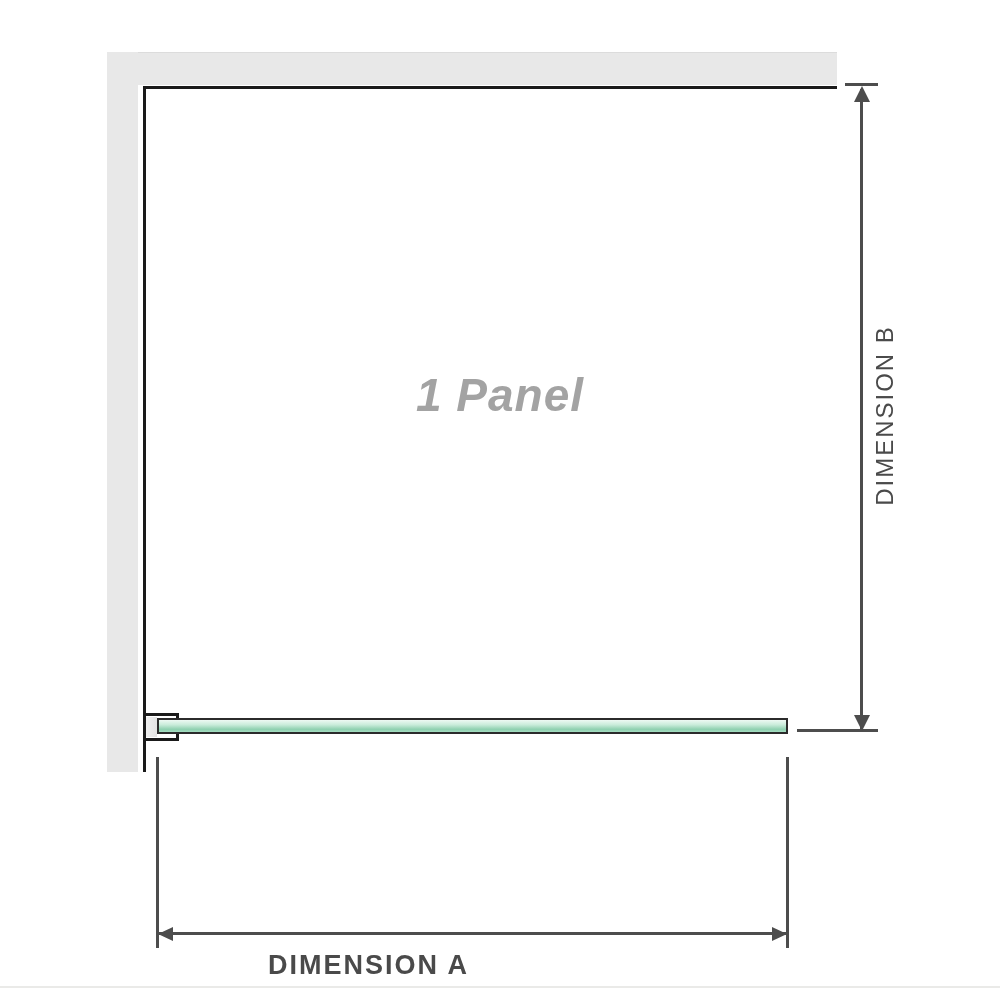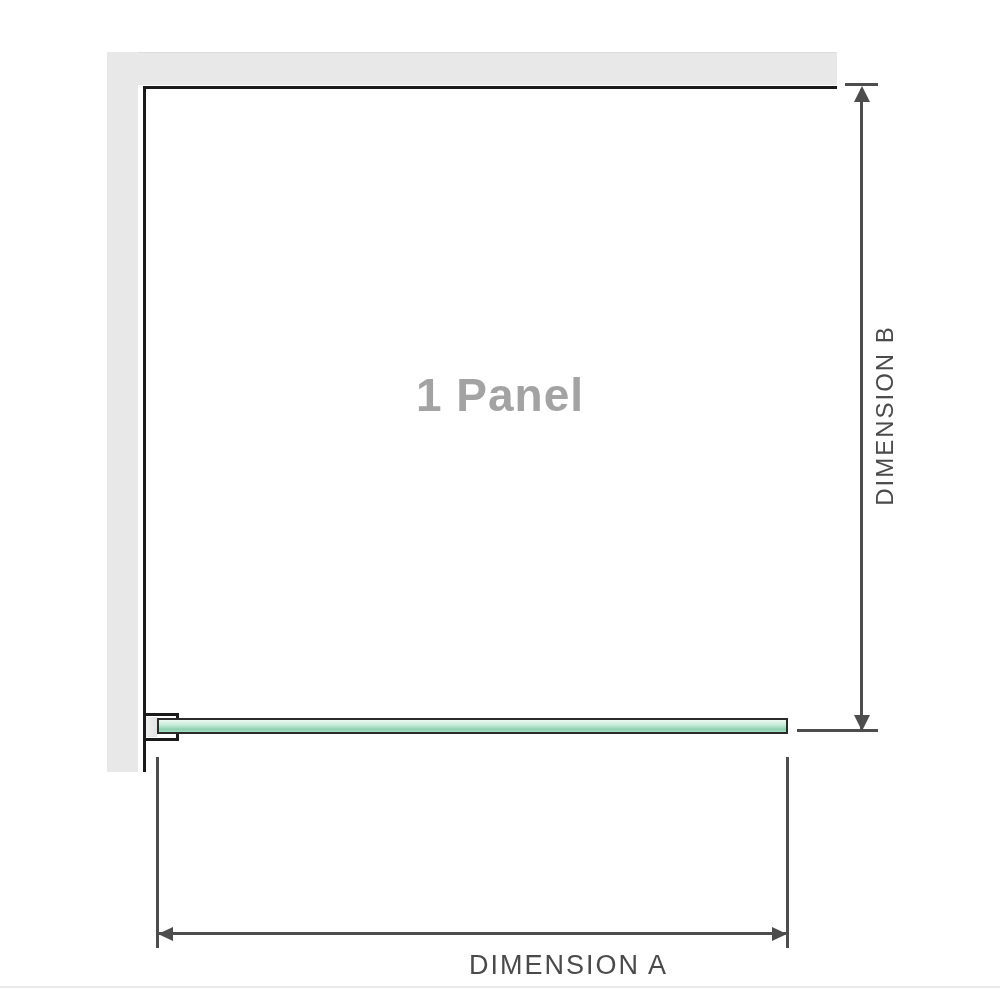--- a/index.html
+++ b/index.html
@@ -31,21 +31,21 @@
 
   
   .panel-outline{
     left:143px;top:86px;width:694px;height:686px;
     border-left:3px solid var(--panel-outline);
     border-top:3px solid var(--panel-outline);
   }
   .panel-label{
     left:143px;top:370px;width:714px;height:50px;
     text-align:center;font-size:46px;line-height:50px;
-    font-weight:bold;letter-spacing:1px;
+    font-style:italic;font-weight:bold;letter-spacing:1px;
     color:var(--panel-text);
   }
 
   
   .bracket{left:143px;top:713px;width:36px;height:28px;background:var(--clamp-fill);border:3px solid var(--panel-outline);}
   .bracket-block{left:146px;top:717px;width:11px;height:20px;background:linear-gradient(to right,#efefef,var(--clamp-block));}
 
   
   .glass{
     left:157px;top:718px;width:631px;height:16px;
@@ -66,22 +66,22 @@
     letter-spacing:2px;color:var(--label-text);font-weight:300;
   }
 
   .dim-a-tick-left{left:156px;top:757px;width:3px;height:191px;background:var(--dimension);}
   .dim-a-tick-right{left:786px;top:757px;width:3px;height:191px;background:var(--dimension);}
   .dim-line-h{left:158px;top:932px;width:629px;height:3px;background:var(--dimension);}
   .arrow-left{left:158px;top:927px;width:0;height:0;border-top:7px solid transparent;border-bottom:7px solid transparent;border-right:15px solid var(--dimension);}
   .arrow-right{left:772px;top:927px;width:0;height:0;border-top:7px solid transparent;border-bottom:7px solid transparent;border-left:15px solid var(--dimension);}
   .dim-a-label{
     left:268px;top:950px;width:400px;height:30px;
-    text-align:right;font-size:27px;line-height:30px;
-    letter-spacing:2px;color:var(--label-text);font-weight:400;
+    text-align:left;font-size:27px;line-height:30px;
+    letter-spacing:2px;color:var(--label-text);font-weight:700;
   }
 
   .separator{left:0;top:986px;width:1000px;height:2px;background:var(--separator);}
 </style>
 </head>
 <body>
 
 <div>
 
   <div class="abs wall-top"></div>

